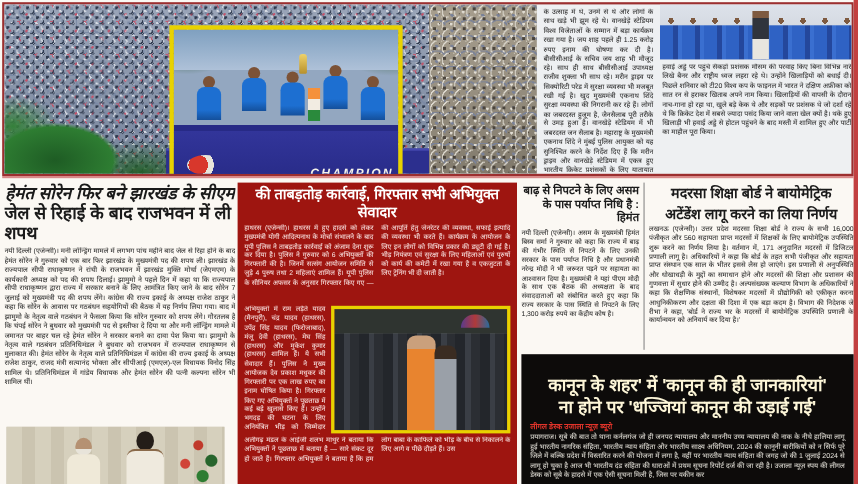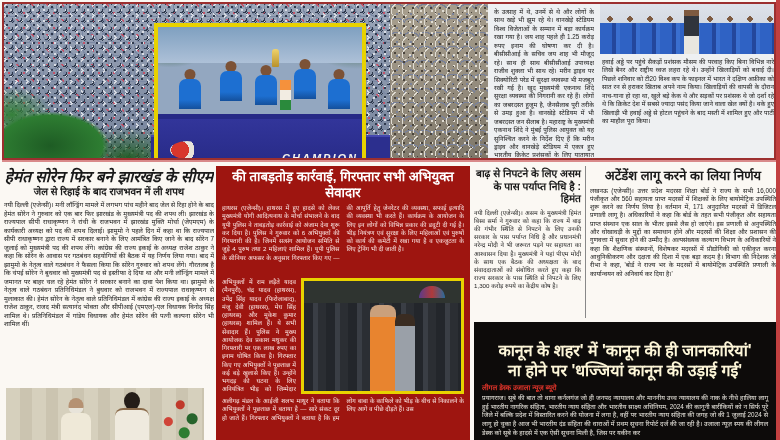--- a/index.html
+++ b/index.html
@@ -62,21 +62,21 @@
     background-size:20px 20px,100% 62%,auto;
     background-position:0 6px,0 100%,0 0;background-repeat:repeat-x,no-repeat,no-repeat;}
   .modi-figure{position:absolute;left:48%;top:12%;width:15px;height:88%;
     background:linear-gradient(180deg,#7e5a40 0 14%, #30343c 14% 58%, #e8e6df 58%);}
   .top-col2{position:absolute;left:598px;top:54px;width:172px;height:100px;
     font-size:6.3px;line-height:1.34;text-align:justify;color:#222;overflow:hidden;}
 
   
   .art-soren{position:absolute;left:4px;top:166px;width:210px;height:274px;overflow:hidden;}
   .soren-h1{font-size:15.5px;font-weight:bold;text-align:center;line-height:1.1;margin:2px 0 1px;font-style:italic;}
-  .soren-h2{font-size:10px;font-weight:bold;text-align:center;line-height:1.1;margin:0 0 4px;}
+  .soren-h2{font-size:16px;font-weight:bold;line-height:1.1;margin:0 0 4px;}
   .soren-body{font-size:6.4px;line-height:1.33;text-align:justify;height:160px;overflow:hidden;color:#222;}
   .photo-soren{position:absolute;left:2px;bottom:-4px;width:198px;height:56px;overflow:hidden;
     background:
       radial-gradient(circle at 88% 30%, #c0392b 0 4px, rgba(0,0,0,0) 5px),
       radial-gradient(circle at 94% 55%, #27642c 0 5px, rgba(0,0,0,0) 6px),
       radial-gradient(circle at 82% 60%, #d04438 0 4px, rgba(0,0,0,0) 5px),
       radial-gradient(circle at 90% 80%, #2e7d32 0 5px, rgba(0,0,0,0) 6px),
       repeating-linear-gradient(90deg,#d6d0bd 0 14px,#cbc4b0 14px 26px),
       linear-gradient(#d2ccb9,#c6bfa9);}
   .fig-oath1{position:absolute;left:28%;top:18%;width:30px;height:90%;}
@@ -183,20 +183,21 @@
     </div>
     <div class="yogi-cols-bot">अलीगढ़ मंडल के आईजी शलभ माथुर ने बताया कि अभियुक्तों ने पूछताछ में बताया है — सारे संकट दूर हो जाते हैं। गिरफ्तार अभियुक्तों ने बताया है कि हम लोग बाबा के काफिले को भीड़ के बीच से निकालने के लिए आगे व पीछे दौड़ते हैं। उस</div>
   </div>
 
   <div class="art-assam">
     <div class="assam-h">बाढ़ से निपटने के लिए असम के पास पर्याप्त निधि है : हिमंत</div>
     <div class="assam-body">नयी दिल्ली (एजेन्सी)। असम के मुख्यमंत्री हिमंत बिस्व सर्मा ने गुरुवार को कहा कि राज्य में बाढ़ की गंभीर स्थिति से निपटने के लिए उनकी सरकार के पास पर्याप्त निधि है और प्रधानमंत्री नरेन्द्र मोदी ने भी जरूरत पड़ने पर सहायता का आश्वासन दिया है। मुख्यमंत्री ने यहां पीएम मोदी के साथ एक बैठक की अध्यक्षता के बाद संवाददाताओं को संबोधित करते हुए कहा कि राज्य सरकार के पास स्थिति से निपटने के लिए 1,300 करोड़ रुपये का केंद्रीय कोष है।</div>
   </div>
 
   <div class="art-madarsa">
+    <div class="madarsa-h">मदरसा शिक्षा बोर्ड ने बायोमेट्रिक</div>
     <div class="madarsa-h">अटेंडेंश लागू करने का लिया निर्णय</div>
     <div class="madarsa-body">लखनऊ (एजेन्सी)। उत्तर प्रदेश मदरसा शिक्षा बोर्ड ने राज्य के सभी 16,000 पंजीकृत और 560 सहायता प्राप्त मदरसों में शिक्षकों के लिए बायोमेट्रिक उपस्थिति शुरू करने का निर्णय लिया है। वर्तमान में, 171 अनुदानित मदरसों में डिजिटल प्रणाली लागू है। अधिकारियों ने कहा कि बोर्ड के तहत सभी पंजीकृत और सहायता प्राप्त संस्थान एक साल के भीतर इससे लैस हो जाएंगे। इस प्रणाली से अनुपस्थिति और धोखाधड़ी के मुद्दों का समाधान होने और मदरसों की शिक्षा और प्रशासन की गुणवत्ता में सुधार होने की उम्मीद है। अल्पसंख्यक कल्याण विभाग के अधिकारियों ने कहा कि शैक्षणिक संस्थानों, विशेषकर मदरसों में प्रौद्योगिकी को एकीकृत करना आधुनिकीकरण और दक्षता की दिशा में एक बड़ा कदम है। विभाग की निदेशक जे रीभा ने कहा, 'बोर्ड ने राज्य भर के मदरसों में बायोमेट्रिक उपस्थिति प्रणाली के कार्यान्वयन को अनिवार्य कर दिया है।'</div>
   </div>
 
   <div class="art-kanoon">
     <div class="kanoon-h">कानून के शहर' में 'कानून की ही जानकारियां'</div>
     <div class="kanoon-h">ना होने पर 'धज्जियां कानून की उड़ाई गई'</div>
     <div class="kanoon-byline">लीगल डेस्क उजाला न्यूज़ ब्यूरो</div>
     <div class="kanoon-body">प्रयागराज। सूबे की बात तो थाना कर्नलगंज जो ही जनपद न्यायालय और माननीय उच्च न्यायालय की नाक के नीचे हालिया लागू हुई भारतीय नागरिक संहिता, भारतीय न्याय संहिता और भारतीय साक्ष्य अधिनियम, 2024 की कानूनी बारीकियों को न सिर्फ पूरे जिले में बल्कि प्रदेश में विस्तारित करने की योजना में लगा है, वहीं पर भारतीय न्याय संहिता की जगह जो की 1 जुलाई 2024 से लागू हो चुका है आज भी भारतीय दंड संहिता की धाराओं में प्रथम सूचना रिपोर्ट दर्ज की जा रही है। उजाला न्यूज़ स्पय की लीगल डेस्क को सूबे के हादसे में एक ऐसी सूचना मिली है, जिस पर यकीन कर</div>
   </div>

